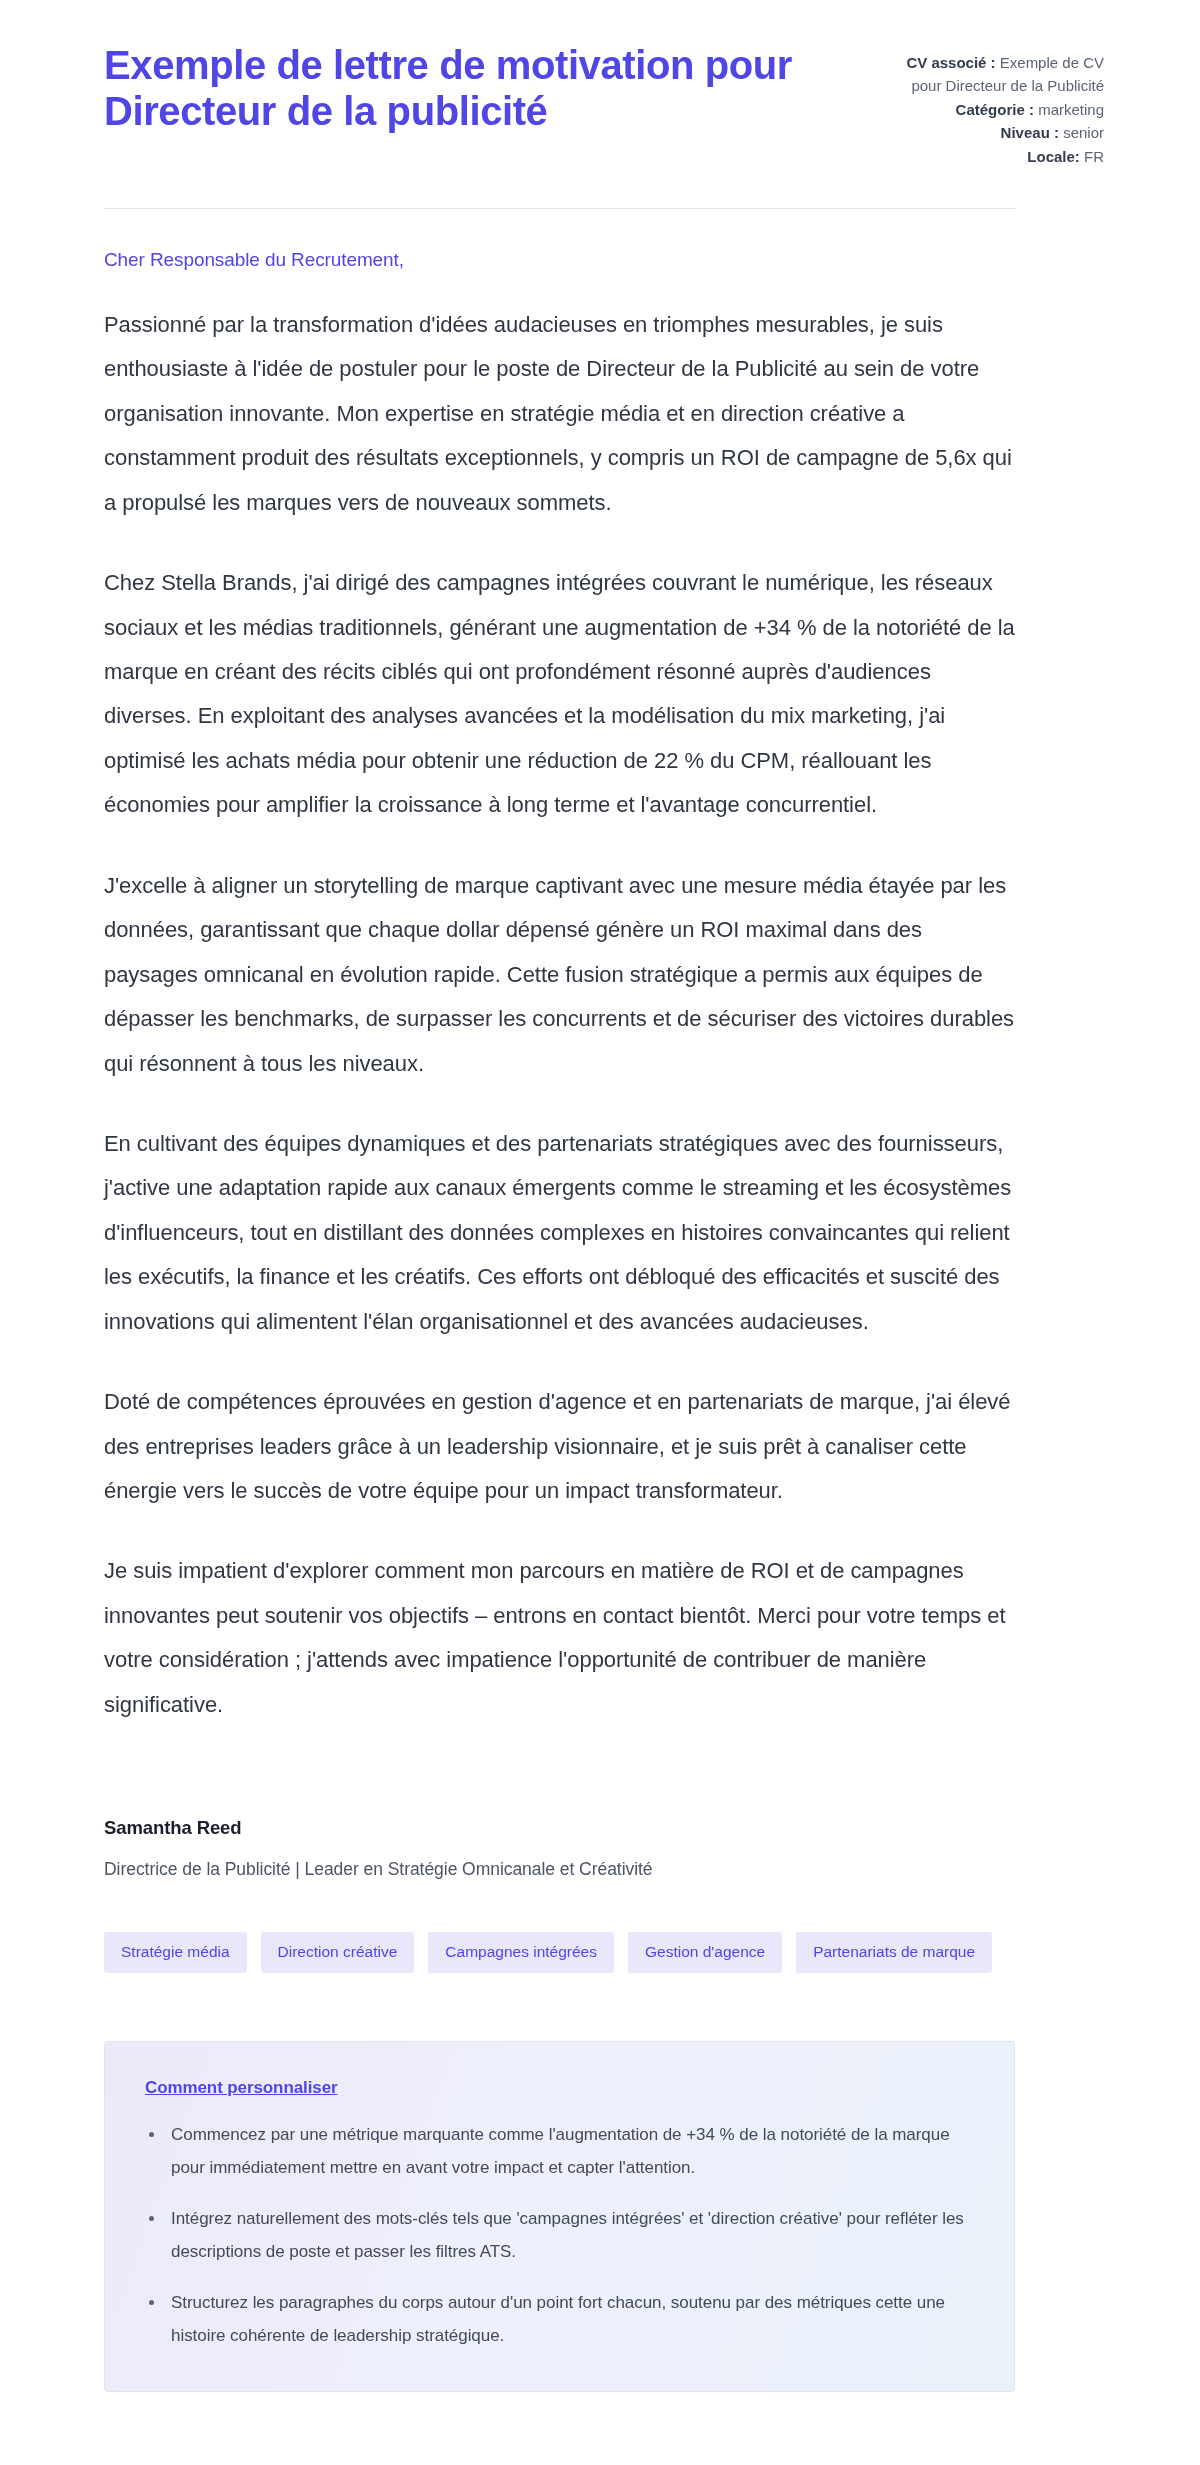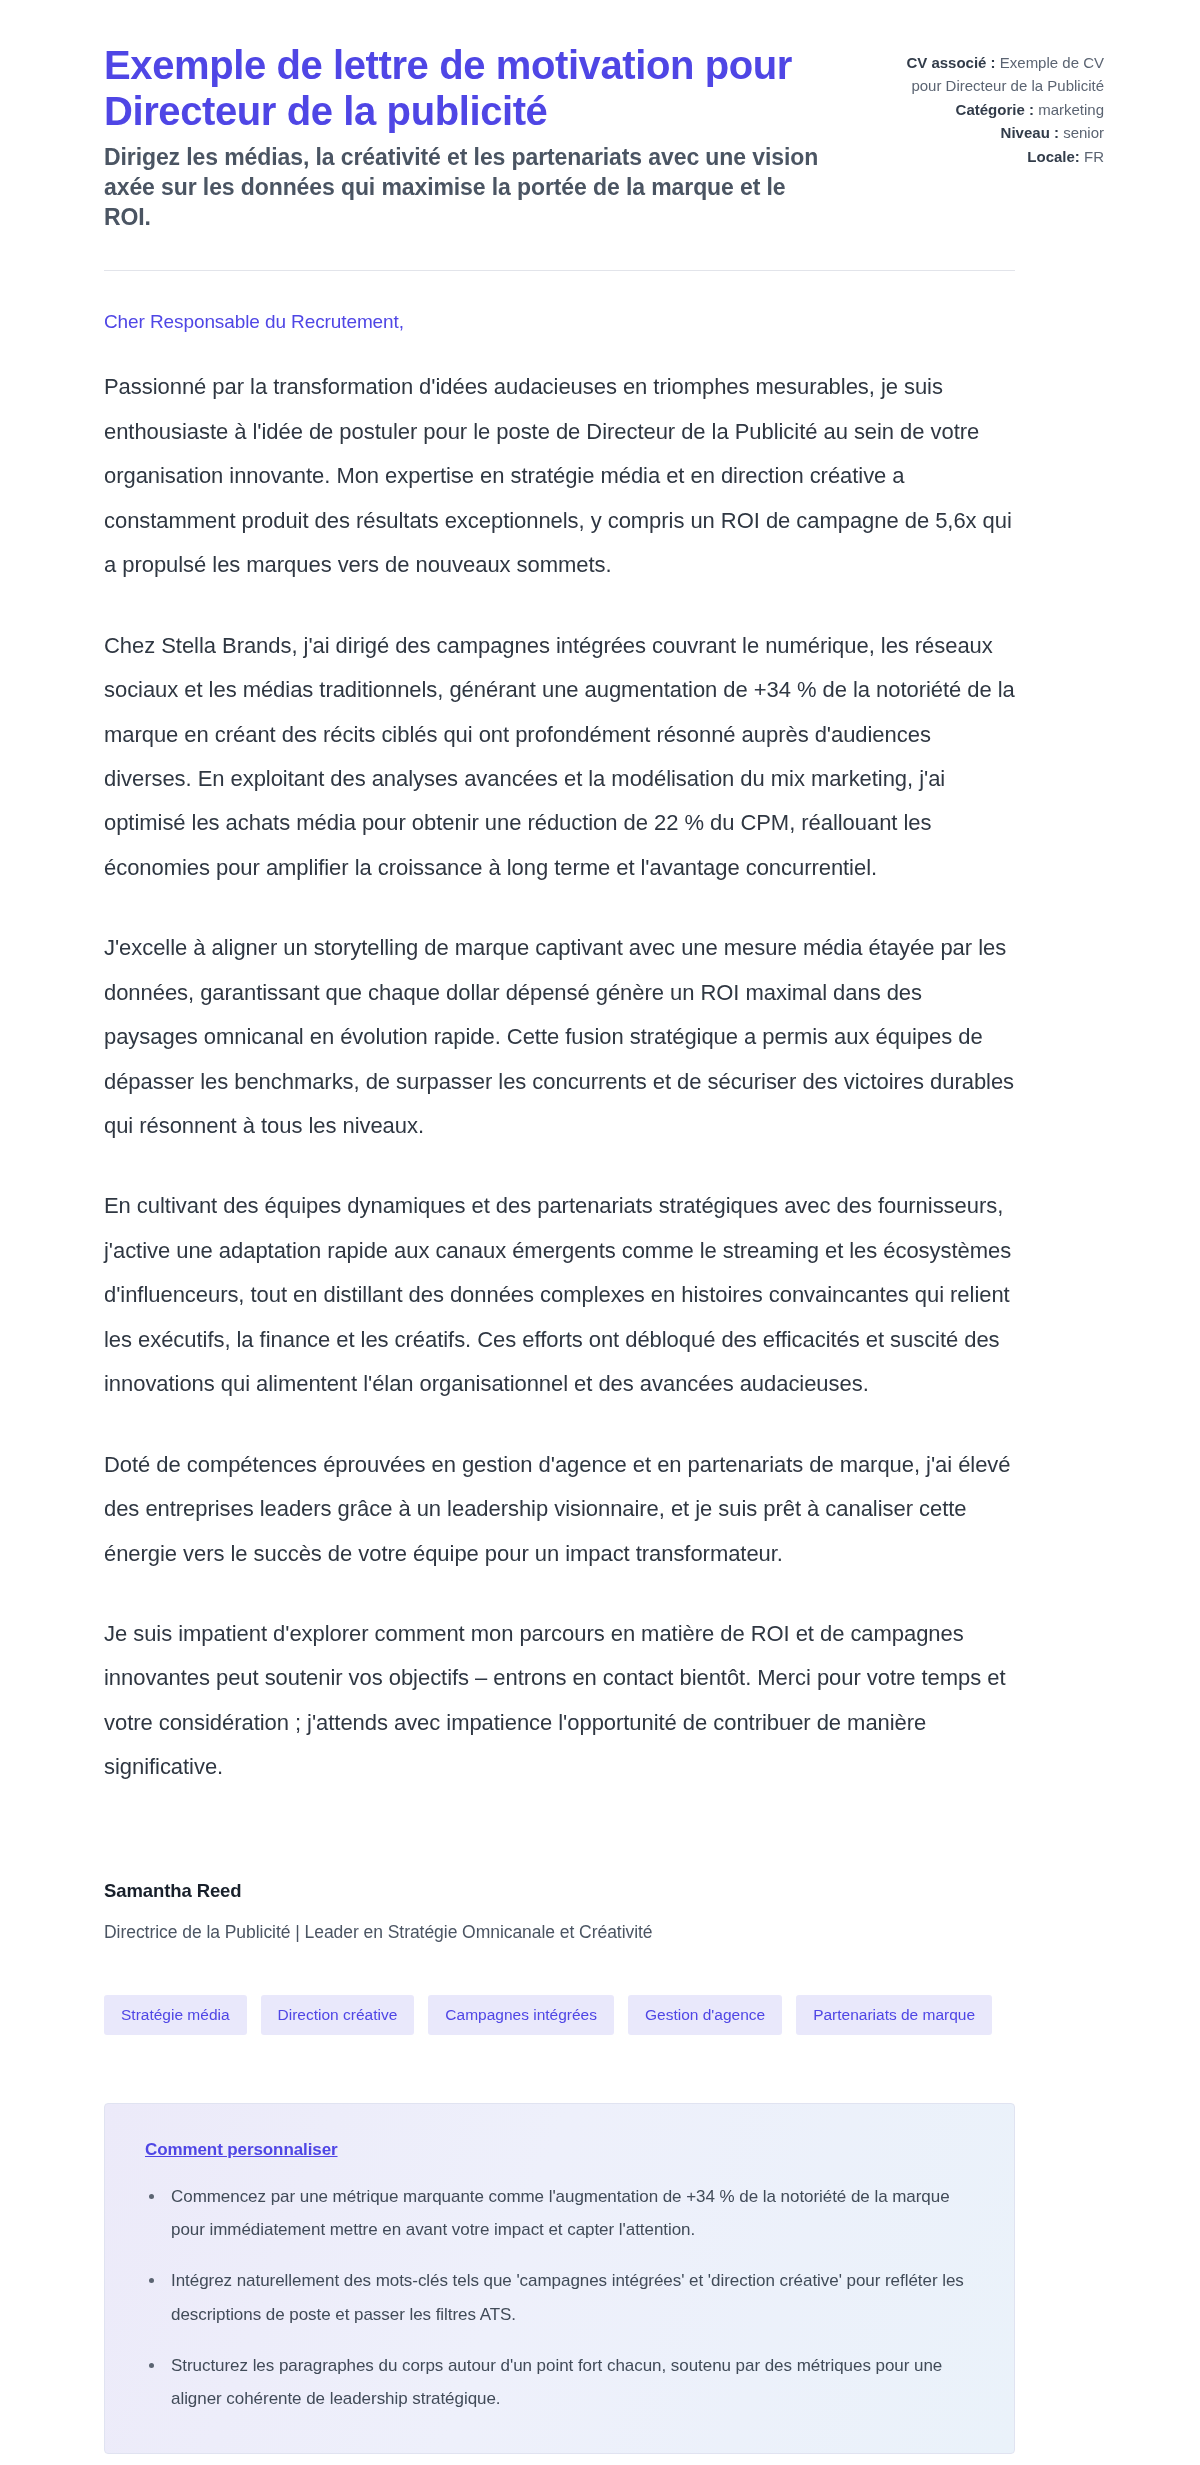--- a/index.html
+++ b/index.html
@@ -162,21 +162,20 @@
   }
 </style>
 </head>
 <body>
 
 <div class="page">
 
   <div class="header">
     <div class="header-left">
       <h1 class="doc-title">Exemple de lettre de motivation pour Directeur de la publicité</h1>
-      <p class="doc-subtitle">Dirigez les médias, la créativité et les partenariats avec une vision axée sur les données qui maximise la portée de la marque et le ROI.</p>
     </div>
 
     <div class="meta">
       <div class="meta-row">
         <span class="meta-label">CV associé :</span>
         <span class="meta-value">Exemple de CV pour Directeur de la Publicité</span>
       </div>
       <div class="meta-row">
         <span class="meta-label">Catégorie :</span>
         <span class="meta-value">marketing</span>
@@ -216,17 +215,17 @@
     <span class="tag">Campagnes intégrées</span>
     <span class="tag">Gestion d'agence</span>
     <span class="tag">Partenariats de marque</span>
   </div>
 
   <div class="callout">
     <h2 class="callout-title">Comment personnaliser</h2>
     <ul class="callout-list">
       <li>Commencez par une métrique marquante comme l'augmentation de +34 % de la notoriété de la marque pour immédiatement mettre en avant votre impact et capter l'attention.</li>
       <li>Intégrez naturellement des mots-clés tels que 'campagnes intégrées' et 'direction créative' pour refléter les descriptions de poste et passer les filtres ATS.</li>
-      <li>Structurez les paragraphes du corps autour d'un point fort chacun, soutenu par des métriques pour une aligner cohérente de leadership stratégique.</li>
+      <li>Structurez les paragraphes du corps autour d'un point fort chacun, soutenu par des métriques cette une histoire cohérente de leadership stratégique.</li>
     </ul>
   </div>
 
 </div>
 
 </body></html>

